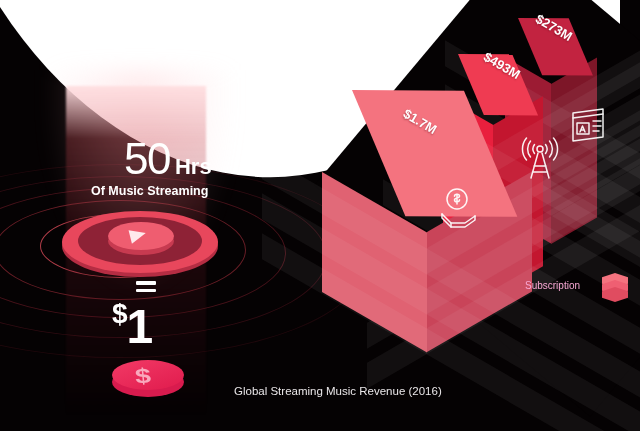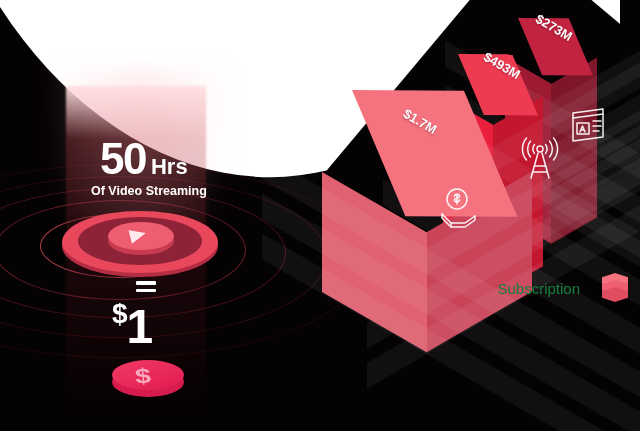--- a/index.html
+++ b/index.html
@@ -58,21 +58,21 @@
   
   #coin-b{position:absolute;left:112px;top:367px;width:72px;height:30px;border-radius:50%;
     background:#d81b4e;}
   #coin-t{position:absolute;left:112px;top:360px;width:72px;height:30px;border-radius:50%;
     background:linear-gradient(160deg,#f23a66,#e01b4d);}
   #coin-s{position:absolute;left:137px;top:364px;font-size:21px;font-weight:700;
     color:#f9a9bd;transform:scaleX(1.35) rotate(-4deg);}
 
   
   #hrs{position:absolute;left:100px;top:134px;color:#fff;white-space:nowrap;}
-  #hrs .n{font-size:44px;font-weight:700;letter-spacing:-1.5px;}
+  #hrs .n{font-size:44px;font-weight:400;letter-spacing:-1.5px;margin-left:24px;}
   #hrs .u{font-size:22px;font-weight:700;margin-left:5px;}
   #hrs-sub{position:absolute;left:91px;top:184px;color:#fff;font-size:12.5px;font-weight:700;
     white-space:nowrap;}
 
   
   #caption{position:absolute;left:234px;top:385px;color:#e9e6e8;font-size:11.5px;
     white-space:nowrap;}
 
   
   #bars{position:absolute;left:330px;top:2px;width:300px;height:300px;}
@@ -115,21 +115,21 @@
 
   .ico{position:absolute;stroke:#fff;fill:none;stroke-width:1.5;
        stroke-linecap:round;stroke-linejoin:round;opacity:.93;}
   #ico1{left:107px;top:182px;}
   #ico2{left:188px;top:134px;}
   #ico3{left:240px;top:104px;}
 
   
   #legend{position:absolute;left:452px;top:276px;width:180px;}
   .lrow{position:relative;height:50px;}
-  .llabel{position:absolute;right:52px;top:4px;color:#15803d;font-size:15px;
+  .llabel{position:absolute;right:52px;top:4px;color:#f9a8d4;font-size:10px;
     white-space:nowrap;}
   .lsw{position:absolute;right:0;top:-4px;width:34px;height:34px;}
   .hex{position:absolute;left:4px;width:26px;height:15px;
        clip-path:polygon(50% 0,100% 28%,100% 72%,50% 100%,0 72%,0 28%);}
 </style>
 </head>
 <body>
 
 <div id="stage">
 
@@ -144,40 +144,41 @@
     <div class="ring" id="r2"></div>
     <div class="ring" id="r1"></div>
   </div>
 
   <div id="light-glow"></div>
   <div id="light-col"></div>
 
   <div id="hrs">
     <span class="n">50</span><span class="u">Hrs</span>
   </div>
-  <div id="hrs-sub">Of Video Streaming</div>
+  <div id="hrs-sub">Of Music Streaming</div>
 
   <div id="disc-outer"></div>
   <div id="disc-inner"></div>
   <div id="disc-btn"></div>
   <div id="play-tri"></div>
 
   <div id="eq">
       <i></i>
       <i></i>
     </div>
 
   <div id="one">
     <span class="cur">$</span><span class="num">1</span>
   </div>
 
   <div id="coin-b"></div>
   <div id="coin-t"></div>
   <div id="coin-s">$</div>
 
+  <div id="caption">Global Streaming  Music Revenue (2016)</div>
 
   <div id="bars">
 
     <div class="bar">
       <div class="face" id="b3-r">
         <div class="band" style="top:18px"></div>
           <div class="band" style="top:62px"></div>
         <div class="band" style="top:106px"></div>
       </div>
       <div class="face" id="b3-l">

